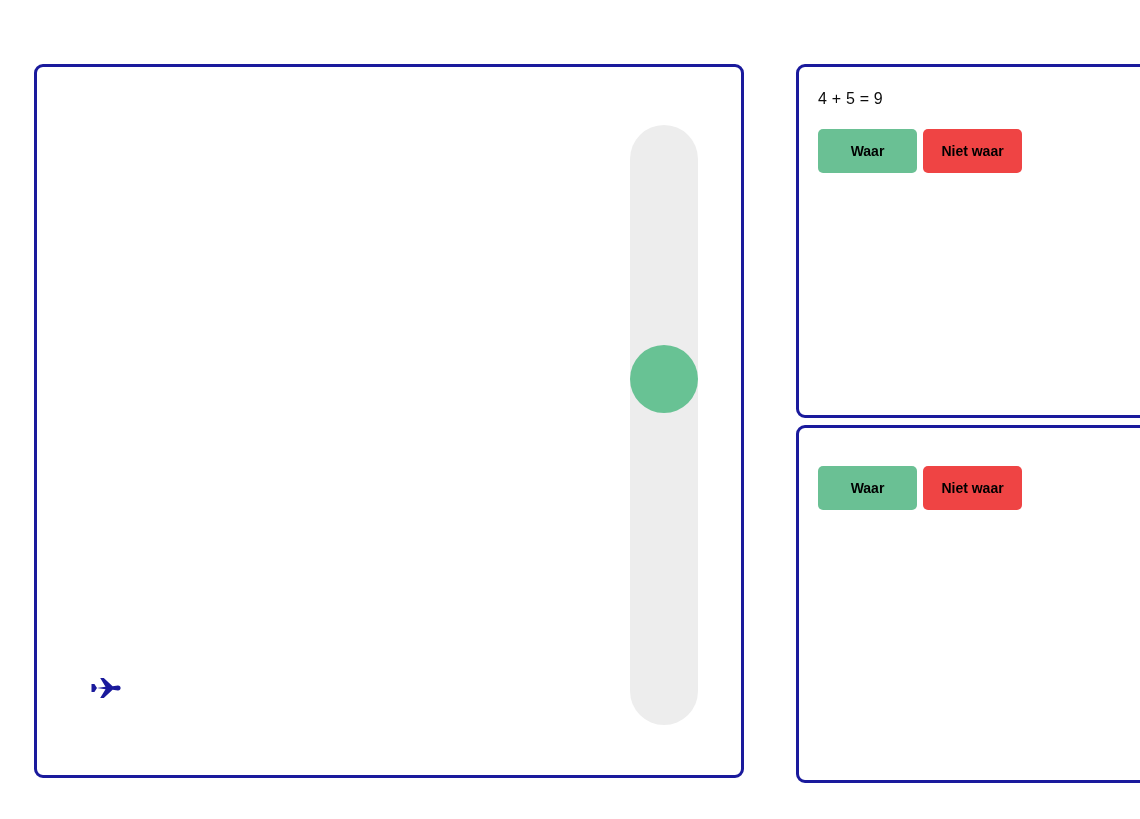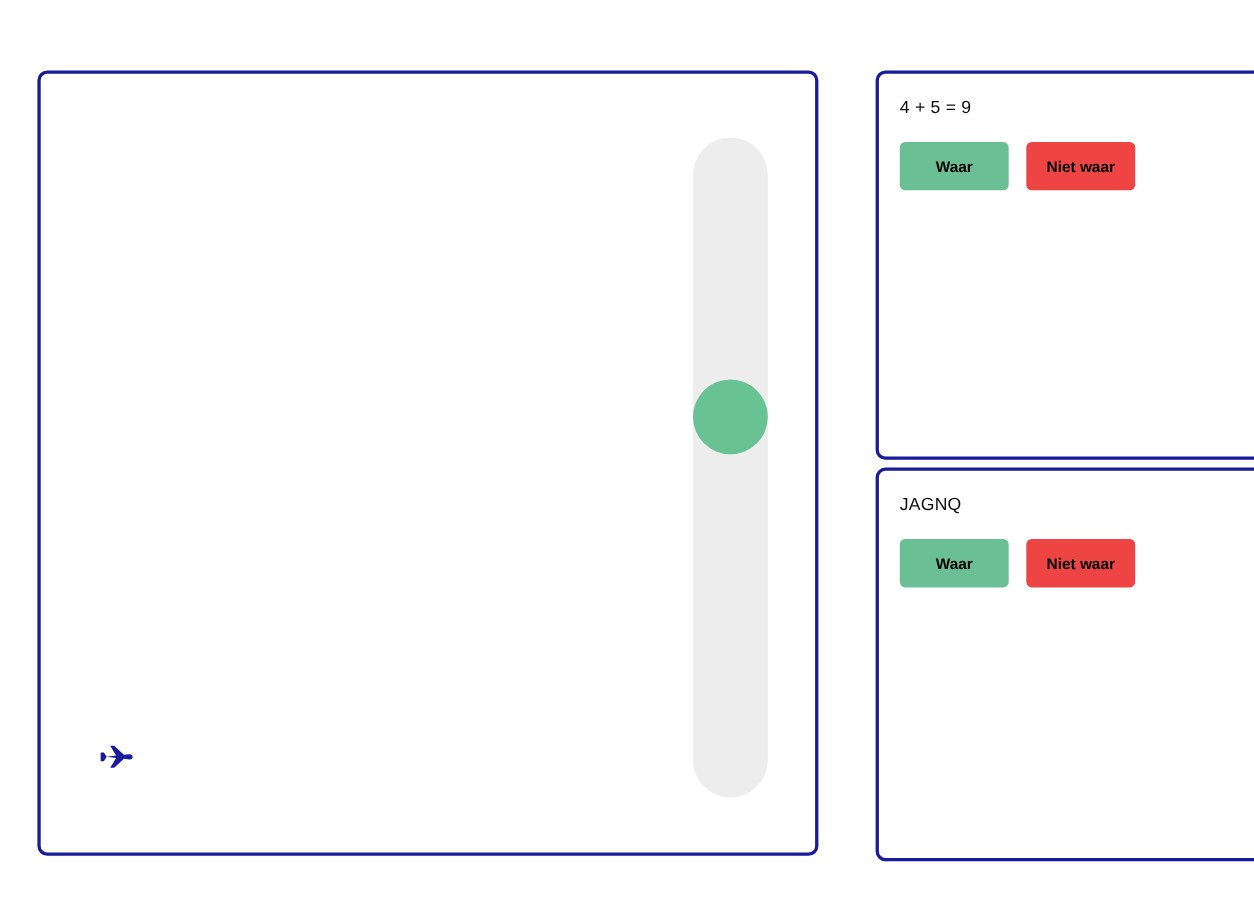--- a/index.html
+++ b/index.html
@@ -89,21 +89,21 @@
     font-size: 16px;
     line-height: 20px;
     color: #0d0d0d;
     font-weight: 400;
     margin: 4px 0 0 0;
     letter-spacing: 0.2px;
   }
 
   .answer-row {
     display: flex;
-    gap: 16px;
+    gap: 6px;
     margin-top: 20px;
   }
   .answer-btn {
     width: 99px;
     height: 44px;
     border: none;
     border-radius: 5px;
     font-family: "Liberation Sans", sans-serif;
     font-size: 14px;
     font-weight: 700;
@@ -142,20 +142,19 @@
 
   <div class="question-card" id="card-top">
     <p class="question-text">4 + 5 = 9</p>
     <div class="answer-row">
       <button class="answer-btn true-btn">Waar</button>
       <button class="answer-btn false-btn">Niet waar</button>
     </div>
   </div>
 
   <div class="question-card" id="card-bottom">
-    <p class="question-text">JAGNQ</p>
     <div class="answer-row">
       <button class="answer-btn true-btn">Waar</button>
       <button class="answer-btn false-btn">Niet waar</button>
     </div>
   </div>
 
 </div>
 
 </body></html>

